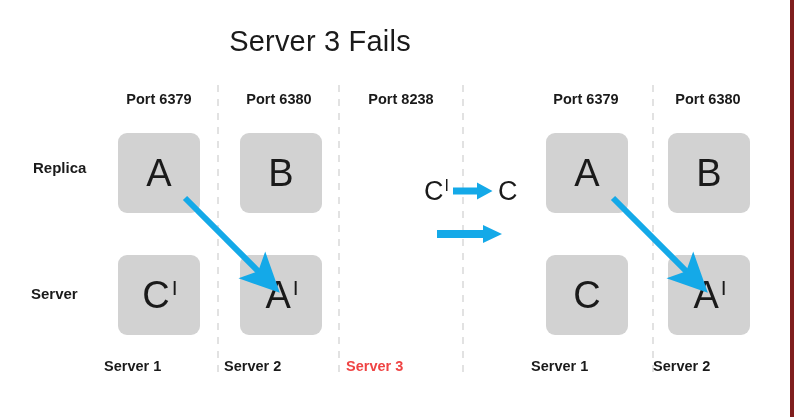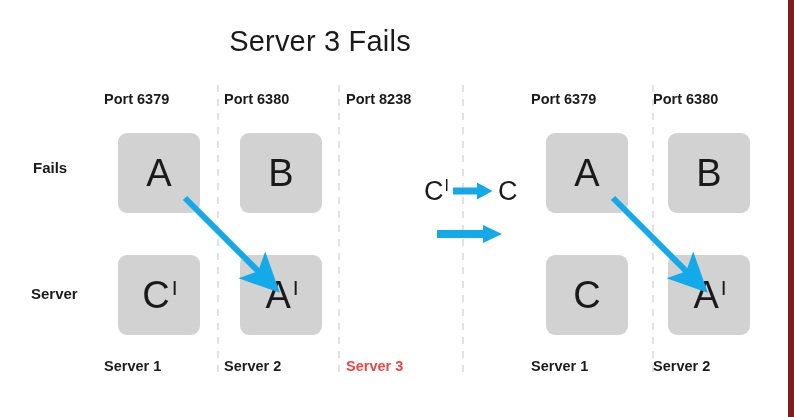--- a/index.html
+++ b/index.html
@@ -12,21 +12,21 @@
     height: 417px;
     font-family: "Liberation Sans", sans-serif;
     overflow: hidden;
   }
   #stage {
     position: relative;
     width: 794px;
     height: 417px;
     background: #ffffff;
     box-sizing: border-box;
-    border-right: 6px solid #7f1d1d;
+    border-right: 4px solid #7f1d1d;
   }
 
   
   .title {
     position: absolute;
     left: 120px;
     top: 25px;
     width: 400px;
     font-size: 29px;
     font-weight: 400;
@@ -48,20 +48,21 @@
   .rowlabel.replica { left: 31px; top: 285px; }
 
   
   .port {
     position: absolute;
     top: 91px;
     font-size: 14.5px;
     font-weight: 700;
     color: #1a1a1a;
     white-space: nowrap;
+    text-align: center;
     width: 110px;
   }
 
   
   .server {
     position: absolute;
     top: 358px;
     font-size: 14.5px;
     font-weight: 700;
     color: #1a1a1a;
@@ -151,21 +152,21 @@
     pointer-events: none;
   }
 </style>
 </head>
 <body>
 
 <div id="stage">
 
   <div class="title">Server 3 Fails</div>
 
-  <div class="rowlabel master">Fails</div>
+  <div class="rowlabel master">Replica</div>
   <div class="rowlabel replica">Server</div>
 
   <div class="port" style="left:104px;">Port 6379</div>
   <div class="port" style="left:224px;">Port 6380</div>
   <div class="port" style="left:346px;">Port 8238</div>
 
   <div class="vsep" style="left:217px;"></div>
   <div class="vsep" style="left:338px;"></div>
   <div class="vsep" style="left:462px;"></div>
 

